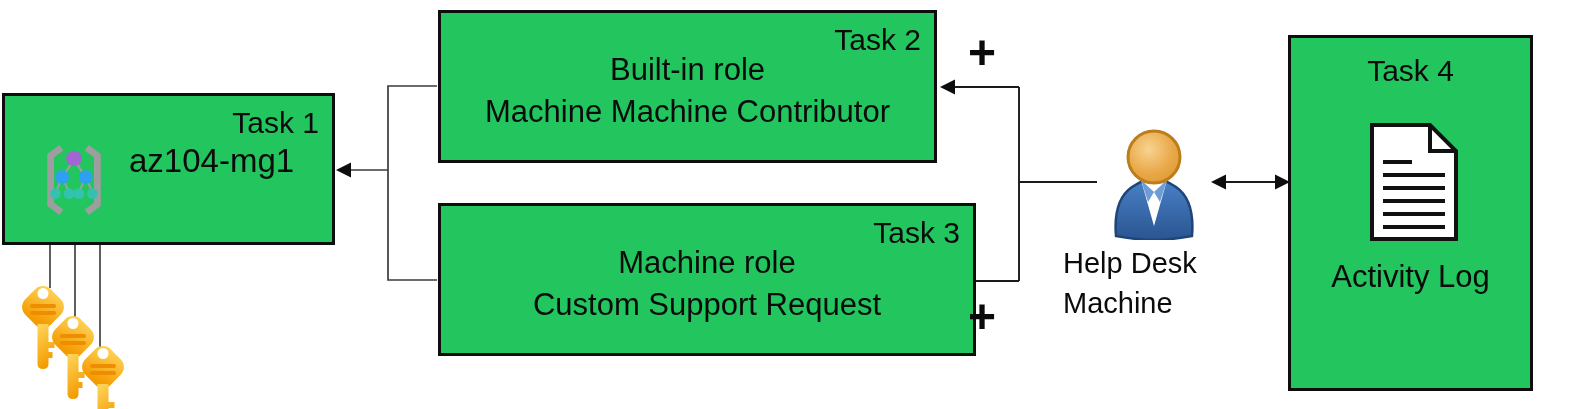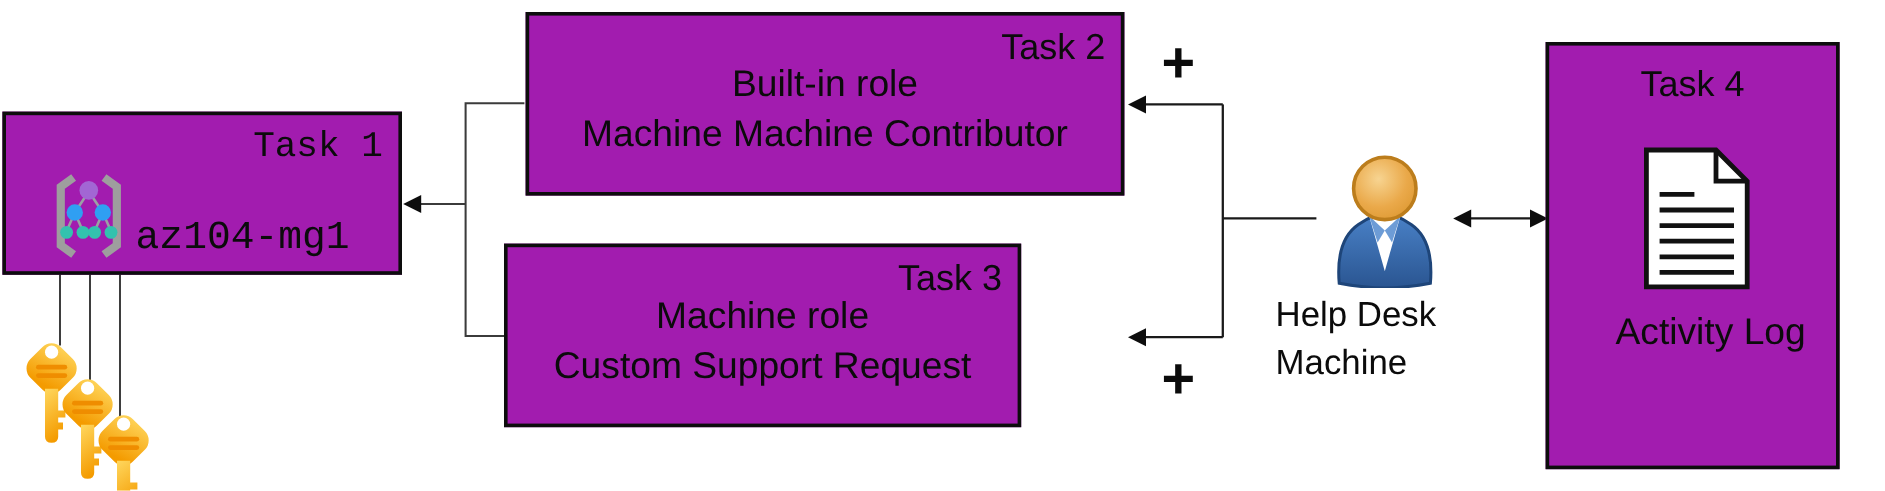--- a/index.html
+++ b/index.html
@@ -2,39 +2,39 @@
 <html><head>
 <meta charset="utf-8">
 <style>
   html,body{margin:0;padding:0;background:#ffffff;}
   .canvas{
     position:relative;width:1571px;height:409px;overflow:hidden;background:#ffffff;
     font-family:"Liberation Sans", sans-serif;color:#0b0b0b;
   }
   .connector-layer{position:absolute;left:0;top:0;width:1571px;height:409px;pointer-events:none;}
   .box{
-    position:absolute;background:#a21caf;border:3px solid #0d0d0d;box-sizing:border-box;
+    position:absolute;background:#22c55e;border:3px solid #0d0d0d;box-sizing:border-box;
   }
   .task-label{
     position:absolute;top:10px;right:13px;font-size:30px;line-height:34px;white-space:nowrap;
   }
   .task-label-center{
     position:absolute;top:16px;left:0;width:100%;text-align:center;font-size:30px;line-height:34px;
   }
   .role-lines{
     position:absolute;left:0;top:36px;width:100%;text-align:center;
     font-size:31px;line-height:42px;
   }
   .task1-row{
-    position:absolute;left:34px;top:47px;display:flex;align-items:flex-end;gap:4px;
+    position:absolute;left:34px;top:47px;display:flex;align-items:flex-start;gap:20px;
   }
   .task1-name{font-size:33px;line-height:36px;white-space:nowrap;}
   .task4-doc{position:absolute;left:77px;top:83px;}
   .task4-name{
-    position:absolute;left:0;top:221px;width:100%;text-align:center;font-size:31px;line-height:36px;margin-left:15px;
+    position:absolute;left:0;top:221px;width:100%;text-align:center;font-size:31px;line-height:36px;
   }
   .person-wrap{position:absolute;left:1108px;top:128px;width:90px;height:112px;}
   .person-caption{
     position:absolute;left:1063px;top:243px;width:180px;text-align:left;
     font-size:29px;line-height:40px;
   }
   .plus-sign{
     position:absolute;width:54px;height:56px;text-align:center;line-height:56px;
     font-size:48px;font-weight:700;color:#0b0b0b;
   }
@@ -76,21 +76,21 @@
     <g stroke="#1a1a1a" stroke-width="1.4" fill="none">
       <path d="M50,288 L50,213"></path>
       <path d="M75,318 L75,213"></path>
       <path d="M100,348 L100,220"></path>
     </g>
     <polygon points="50,199 43.5,214 56.5,214" fill="#0d0d0d"></polygon>
     <polygon points="75,199 68.5,214 81.5,214" fill="#0d0d0d"></polygon>
     <polygon points="100,206 93.5,221 106.5,221" fill="#0d0d0d"></polygon>
   </svg>
 
-  <div class="box" style="left:2px;top:93px;width:333px;height:136px;font-family:Liberation Mono, monospace;">
+  <div class="box" style="left:2px;top:93px;width:333px;height:152px;">
     <div class="task-label">Task 1</div>
     <div class="task1-row">
       <svg width="70" height="74" viewBox="0 0 70 76">
         <path d="M22,5 L11,13 L11,63 L22,71" fill="none" stroke="#9e9e9e" stroke-width="7"></path>
         <path d="M48,5 L59,13 L59,63 L48,71" fill="none" stroke="#9e9e9e" stroke-width="7"></path>
         <g stroke="#9aa0a6" stroke-width="2.2">
           <line x1="35" y1="17" x2="23" y2="35"></line>
           <line x1="35" y1="17" x2="47" y2="35"></line>
           <line x1="23" y1="35" x2="16" y2="51"></line>
           <line x1="23" y1="35" x2="30" y2="51"></line>
@@ -110,21 +110,21 @@
   </div>
 
   <div class="box" style="left:438px;top:10px;width:499px;height:153px;">
     <div class="task-label">Task 2</div>
     <div class="role-lines">
       <div>Built-in role</div>
       <div>Machine Machine Contributor</div>
     </div>
   </div>
 
-  <div class="box" style="left:420px;top:203px;width:431px;height:153px;">
+  <div class="box" style="left:438px;top:203px;width:538px;height:153px;">
     <div class="task-label">Task 3</div>
     <div class="role-lines">
       <div>Machine role</div>
       <div>Custom Support Request</div>
     </div>
   </div>
 
   <div class="box" style="left:1288px;top:35px;width:245px;height:356px;">
     <div class="task-label-center">Task 4</div>
     <svg class="task4-doc" width="92" height="122" viewBox="0 0 92 122">

